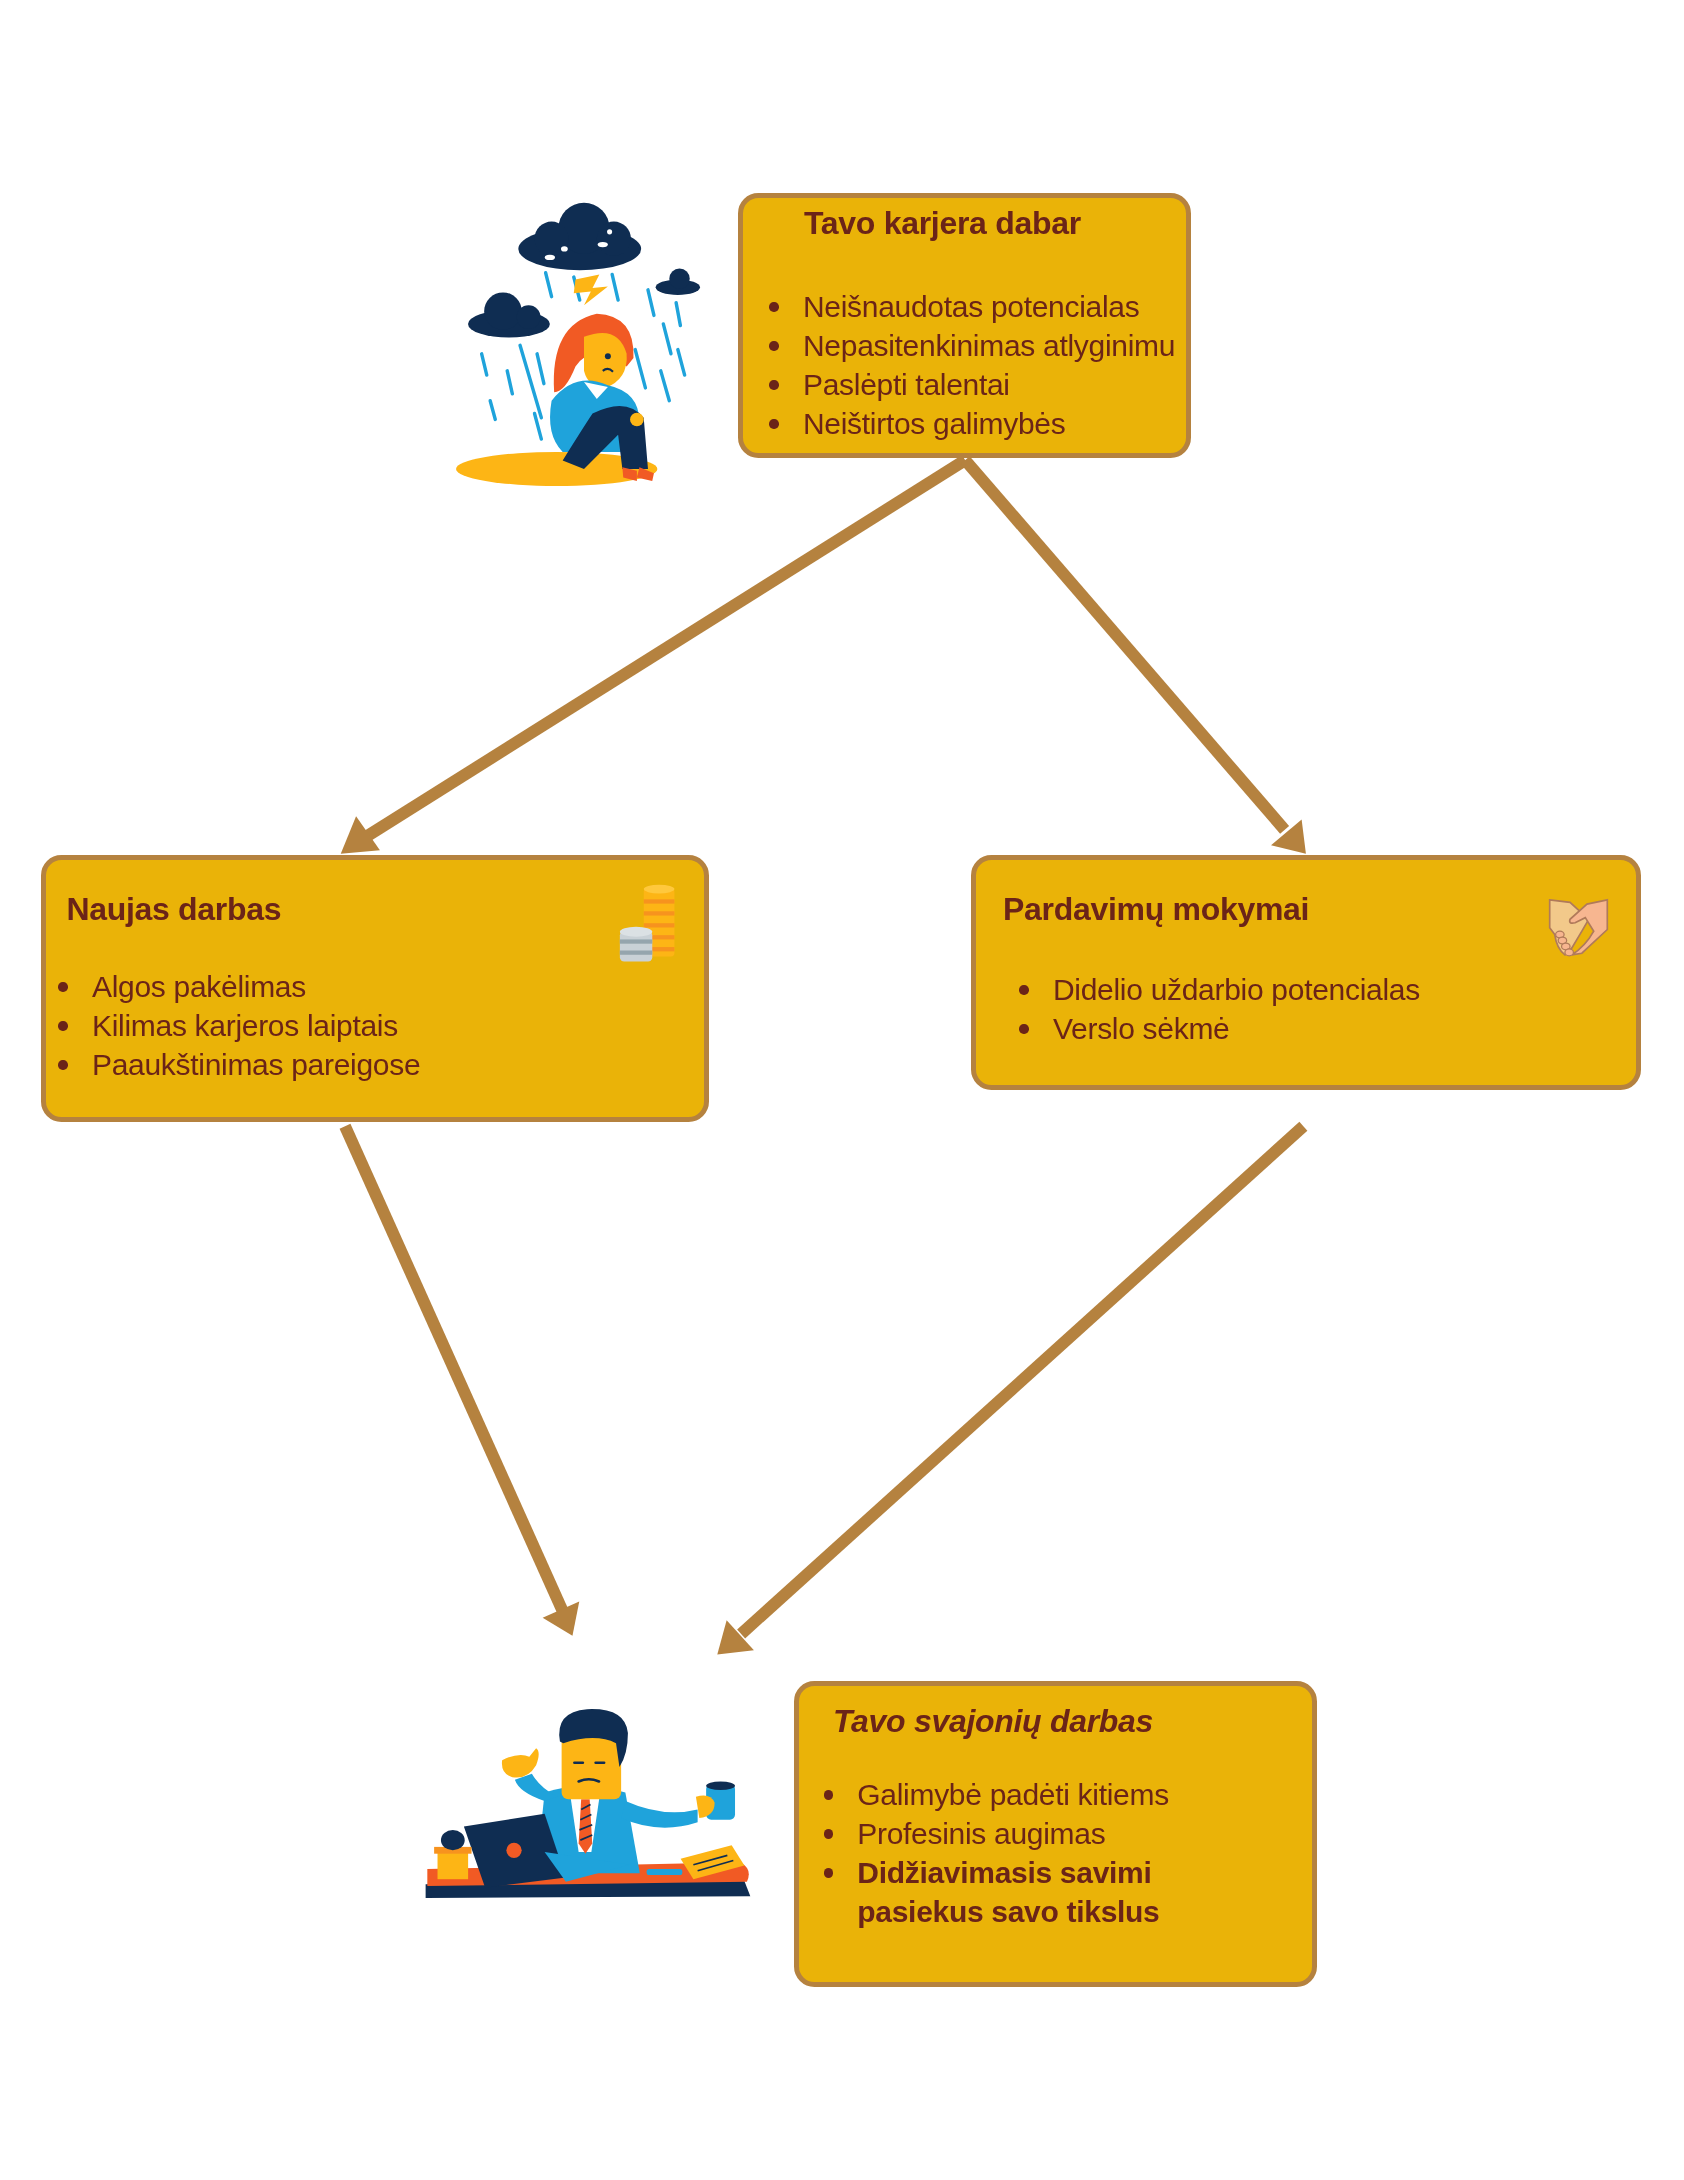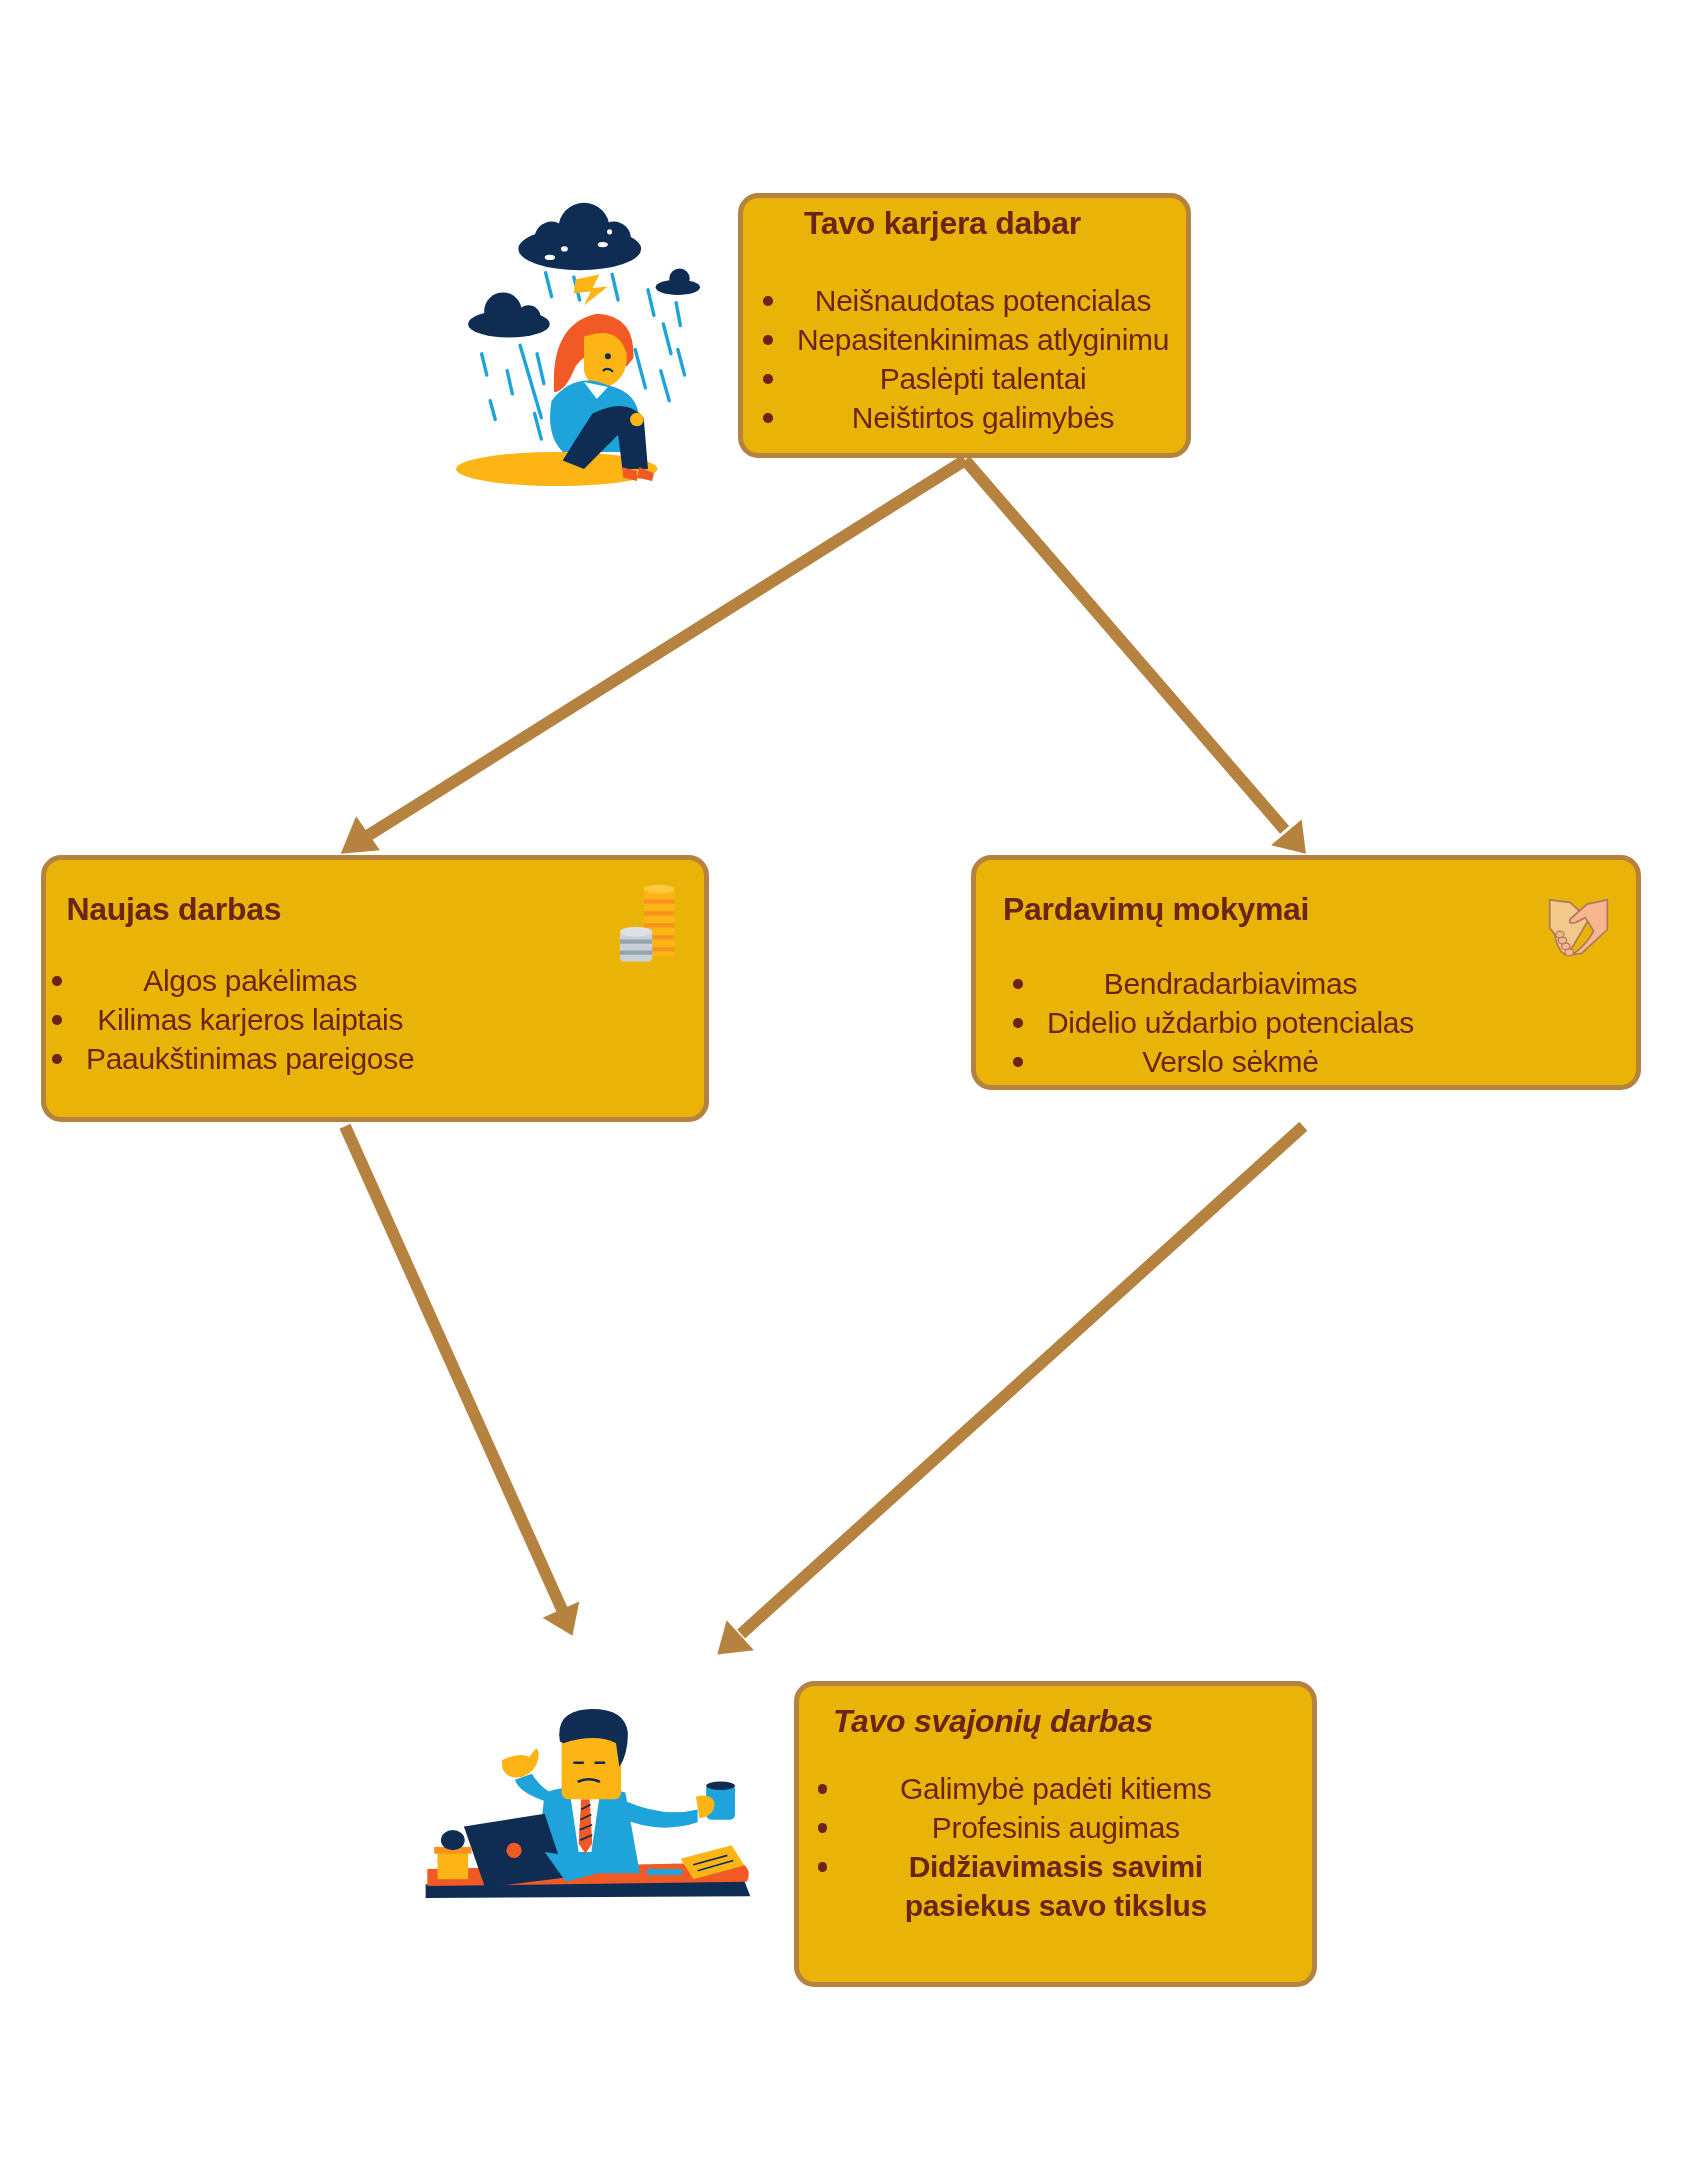--- a/index.html
+++ b/index.html
@@ -3,21 +3,21 @@
 <meta charset="utf-8">
 <style>
   html, body { margin: 0; padding: 0; background: #ffffff; }
   body { width: 1685px; height: 2181px; position: relative; overflow: hidden;
          font-family: "Liberation Sans", "DejaVu Sans", sans-serif; color: #6b2418; }
   #arrows { position: absolute; left: 0; top: 0; width: 1685px; height: 2181px; }
   .box { position: absolute; box-sizing: border-box; border: 5.1px solid #b5823f;
          border-radius: 20.4px; background: #eab308; }
   .box h2 { margin: 0; font-weight: 700; font-size: 32px; color: #6b2418;
             letter-spacing: -0.3px; position: absolute; }
-  .box ul { margin: 0; padding: 0; list-style: none; position: absolute; text-align: center; }
+  .box ul { margin: 6px; padding: 0; list-style: none; position: absolute; }
   .box li { position: relative; font-size: 30px; line-height: 39px; color: #6b2418;
             padding-left: 37px; letter-spacing: -0.3px; }
   .box li::before { content: ""; position: absolute; left: 3.4px; top: 15.3px; width: 9.4px;
                     height: 9.4px; border-radius: 50%; background: #6b2418; }
   .box li.bold { font-weight: 700; }
   .illus { position: absolute; }
 </style>
 </head>
 <body>
 
@@ -131,21 +131,20 @@
         <rect x="2" y="65" width="38" height="5"></rect>
         <rect x="2" y="78" width="38" height="5"></rect>
       </g>
     <ellipse cx="21" cy="56" rx="19" ry="6" fill="#dbe1e4"></ellipse>
   </svg>
 </div>
 
 <div class="box" style="left:971px; top:855px; width:670px; height:235px;">
   <h2 style="left:27px; top:31px;">Pardavimų mokymai</h2>
   <ul style="left:34px; top:104px;">
-    <li>Bendradarbiavimas</li>
     <li>Didelio uždarbio potencialas</li>
     <li>Verslo sėkmė</li>
   </ul>
   <svg viewBox="0 0 72 76" style="position:absolute; right:27px; top:37px; width:61px; height:65px;">
     <path d="M2 3 L26 6 L48 26 L40 40 L28 60 L20 68 Q10 60 8 44 L2 36Z" fill="#f2c98a" stroke="#b07a5a" stroke-width="2"></path>
     <path d="M70 3 L46 8 L26 26 Q24 32 32 30 L44 24 L54 40 Q44 58 28 68 L40 66 L70 38Z" fill="#f7b690" stroke="#b07a5a" stroke-width="2"></path>
     <g fill="#f7b690" stroke="#b07a5a" stroke-width="1.5">
       <ellipse cx="14" cy="44" rx="5" ry="4"></ellipse>
         <ellipse cx="17" cy="51" rx="5" ry="4"></ellipse>
         <ellipse cx="21" cy="58" rx="5" ry="4"></ellipse>

